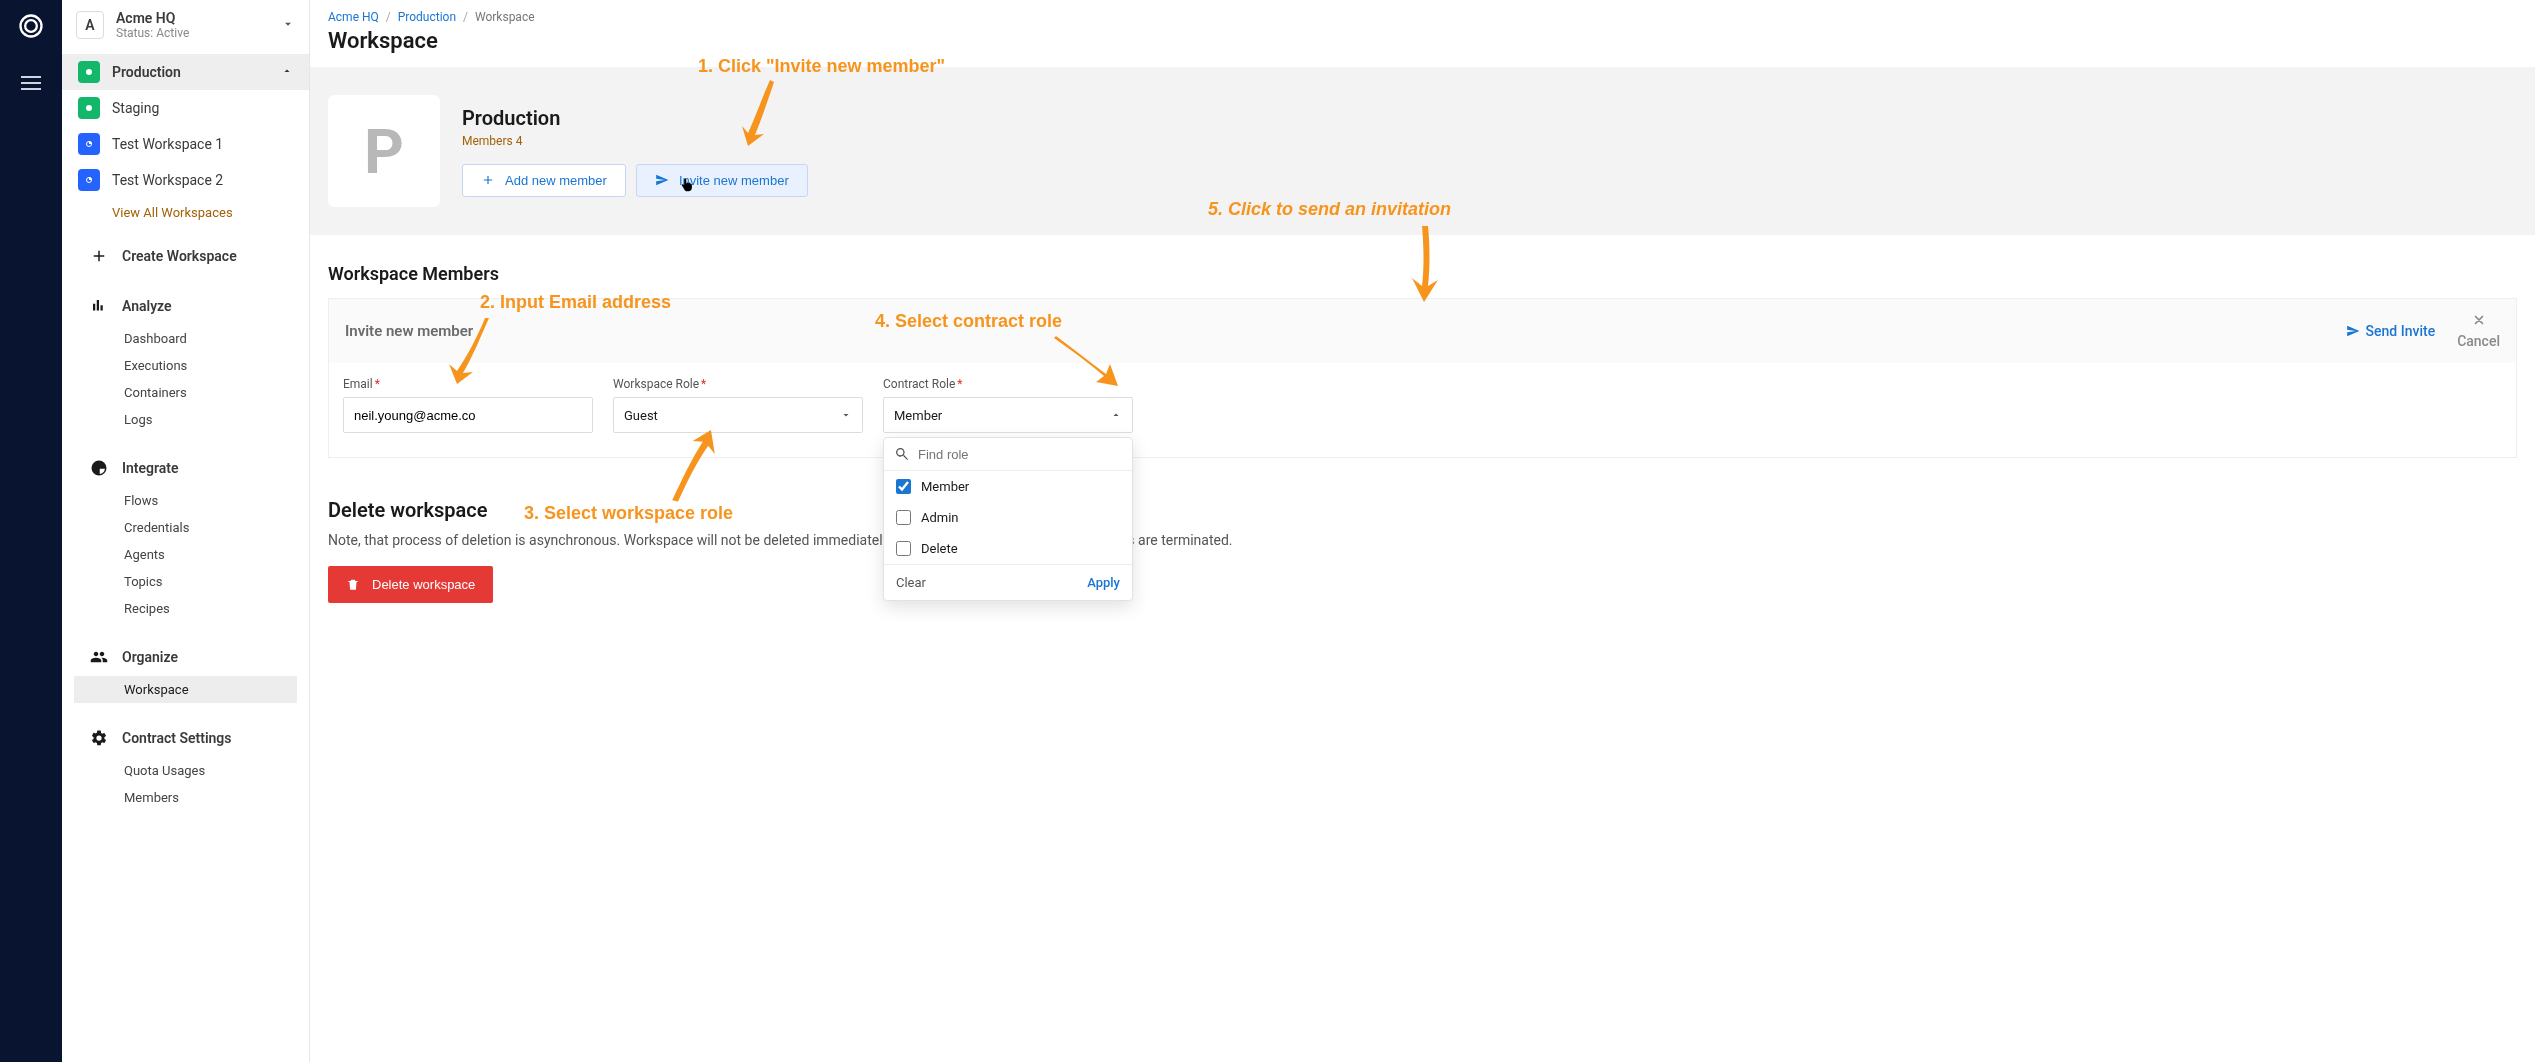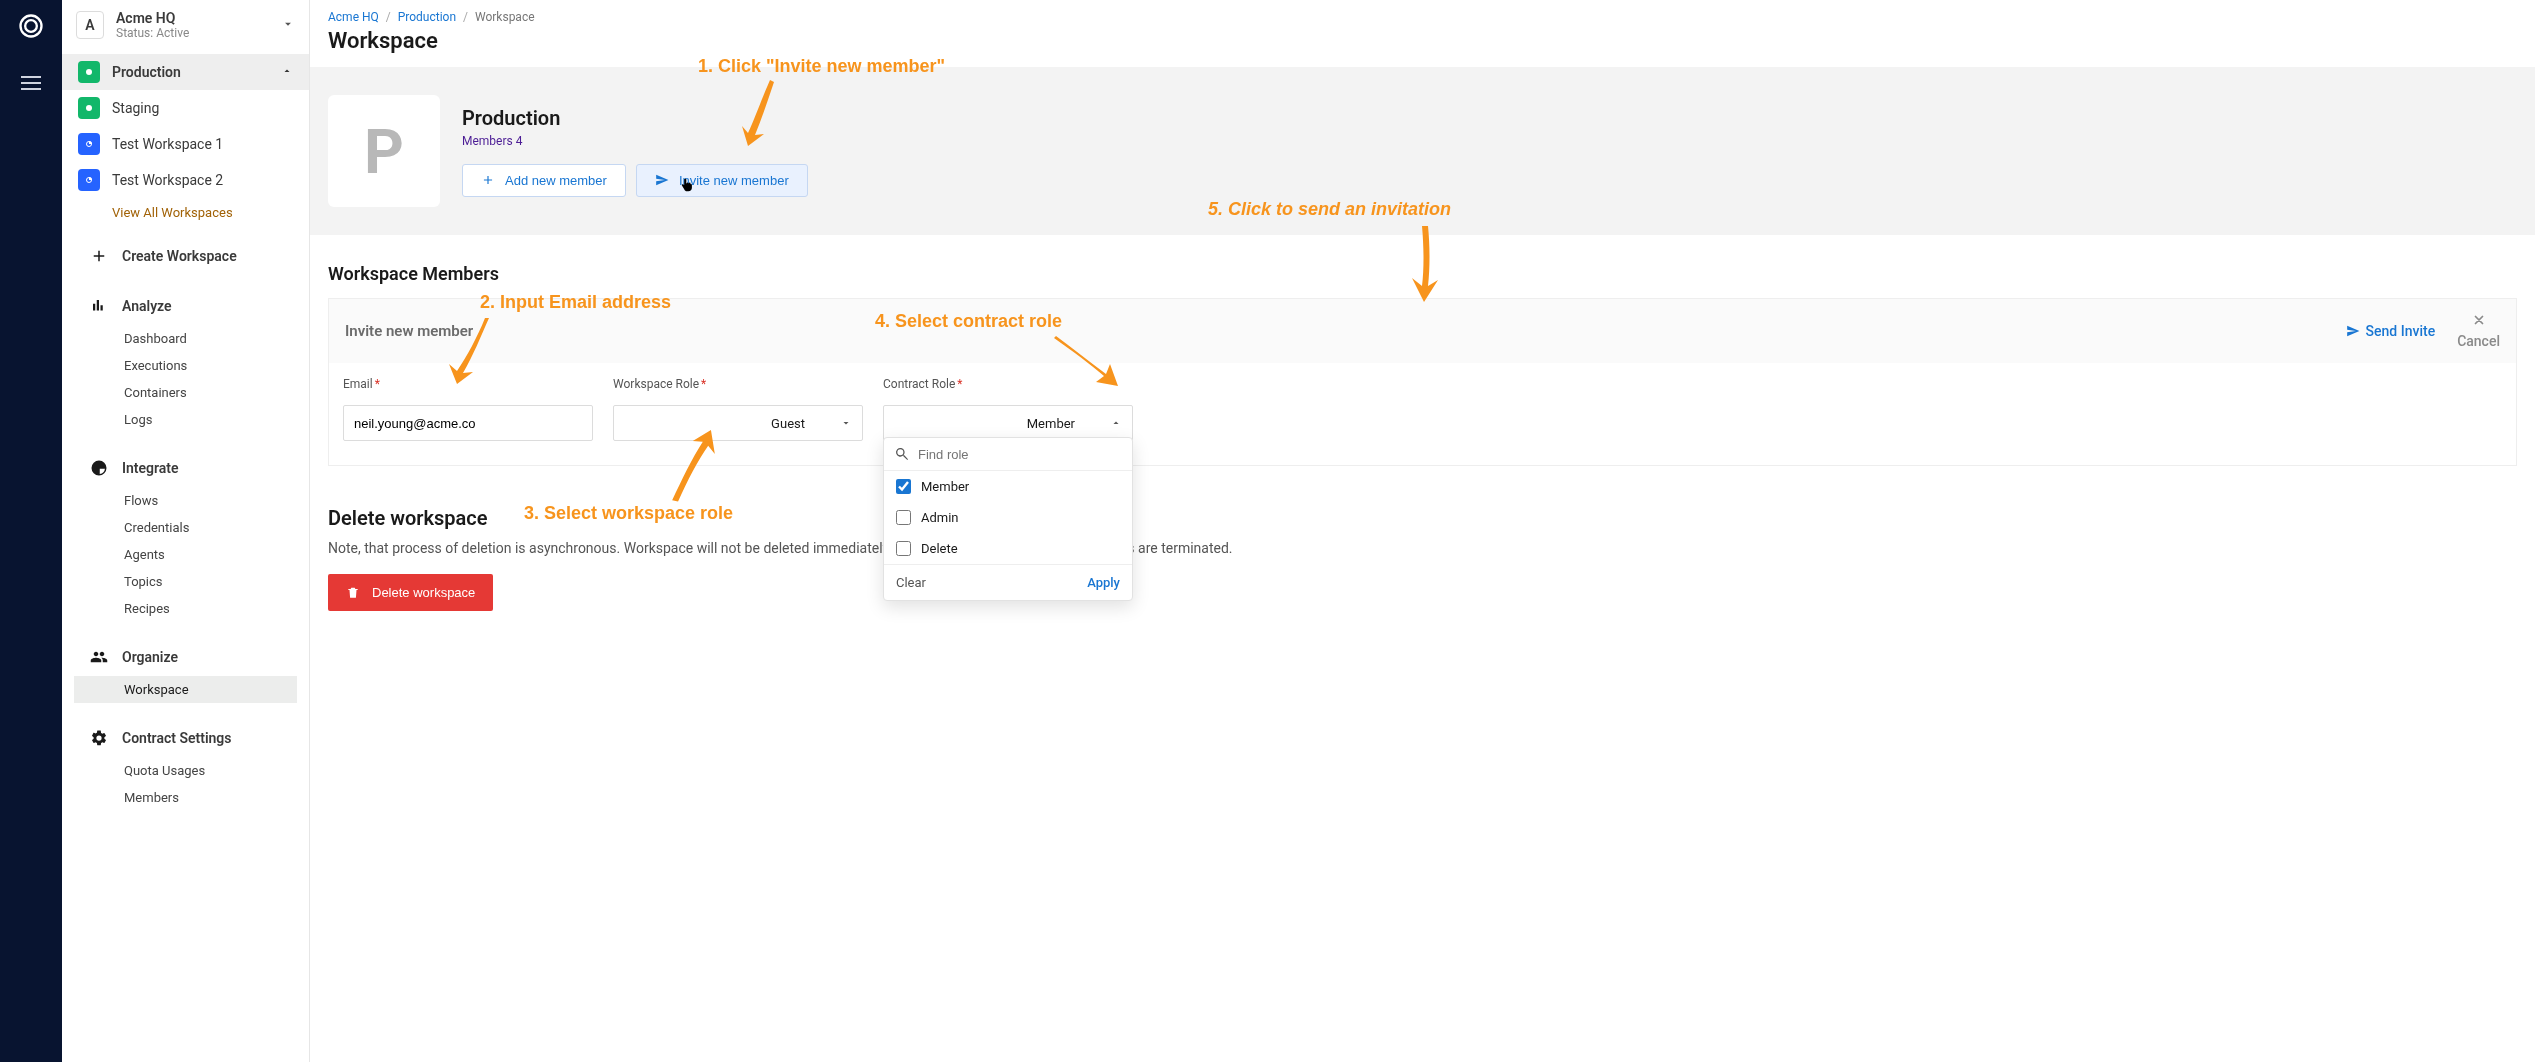--- a/index.html
+++ b/index.html
@@ -40,42 +40,42 @@
 
 .main { flex: 1; overflow: auto; background: #fff; position: relative; }
 .crumbs { font-size: 12px; color: #777; padding: 10px 18px 4px; }
 .crumbs a { color: #1976d2; text-decoration: none; }
 .crumbs .sep { margin: 0 4px; color: #aaa; }
 .page-title { font-size: 22px; font-weight: 600; padding: 0 18px 14px; }
 
 .gray-block { background: #f3f3f3; margin: 0; padding: 28px 18px; display: flex; align-items: center; gap: 22px; }
 .ws-big-icon { width: 112px; height: 112px; background: #fff; border-radius: 6px; display: flex; align-items: center; justify-content: center; font-size: 62px; font-weight: 700; color: #b8b8b8; }
 .ws-meta .ws-title { font-size: 20px; font-weight: 600; margin-bottom: 4px; }
-.ws-meta .ws-sub { font-size: 12px; color: #4c1d95; margin-bottom: 16px; }
+.ws-meta .ws-sub { font-size: 12px; color: #a16207; margin-bottom: 16px; }
 .btnrow { display: flex; gap: 10px; }
 .btn { display: inline-flex; align-items: center; gap: 10px; border: 1px solid #c5d7f2; background: #fff; color: #1976d2; font-size: 13px; padding: 8px 18px; border-radius: 3px; cursor: pointer; }
 .btn svg { width: 14px; height: 14px; fill: #1976d2; }
 .btn.hover { background: #e9f1fe; }
 
 .members-h { font-size: 18px; font-weight: 600; padding: 28px 18px 14px; }
 
 .invite-panel { margin: 0 18px; border: 1px solid #eee; background: #fafafa; position: relative; }
 .invite-header { display: flex; align-items: center; padding: 14px 16px; font-size: 15px; font-weight: 600; color: #6b6b6b; }
 .invite-header .spacer { flex: 1 1 auto; }
 .link-action { display: inline-flex; align-items: center; gap: 6px; font-size: 14px; font-weight: 500; cursor: pointer; }
 .link-action.primary { color: #1976d2; margin-right: 22px; }
 .link-action.secondary { color: #8a8a8a; flex-direction: column; }
 .link-action svg { width: 14px; height: 14px; }
 
 .invite-body { background: #fff; padding: 14px 14px 24px; display: flex; gap: 20px; }
 .fld { display: flex; flex-direction: column; gap: 6px; position: relative; }
 .fld-label { font-size: 12px; color: #555; }
 .fld-label .req { color: #d93025; margin-left: 2px; }
-.input, .select { height: 36px; border: 1px solid #dcdcdc; border-radius: 2px; padding: 0 10px; font-size: 13px; background: #fff; margin-top: 8px; }
-.select { display: flex; align-items: center; justify-content: flex-end; cursor: pointer; gap: 35px; }
+.input, .select { height: 36px; border: 1px solid #dcdcdc; border-radius: 2px; padding: 0 10px; font-size: 13px; background: #fff; }
+.select { display: flex; align-items: center; justify-content: space-between; cursor: pointer; }
 .select svg { width: 12px; height: 12px; fill: #555; }
 .input { width: 250px; }
 .select { width: 250px; }
 
 .dropdown { position: absolute; top: 60px; left: 0; width: 250px; background: #fff; border: 1px solid #e2e2e2; box-shadow: 0 6px 18px rgba(0,0,0,0.12); border-radius: 4px; z-index: 20; }
 .dd-search { display: flex; align-items: center; gap: 8px; padding: 8px 10px; border-bottom: 1px solid #eee; }
 .dd-search input { border: none; outline: none; font-size: 13px; flex: 1; }
 .dd-item { display: flex; align-items: center; gap: 10px; padding: 8px 12px; font-size: 13px; cursor: pointer; }
 .dd-item input[type=checkbox] { width: 15px; height: 15px; accent-color: #1976d2; }
 .dd-footer { display: flex; justify-content: space-between; padding: 10px 12px; border-top: 1px solid #eee; font-size: 13px; }

